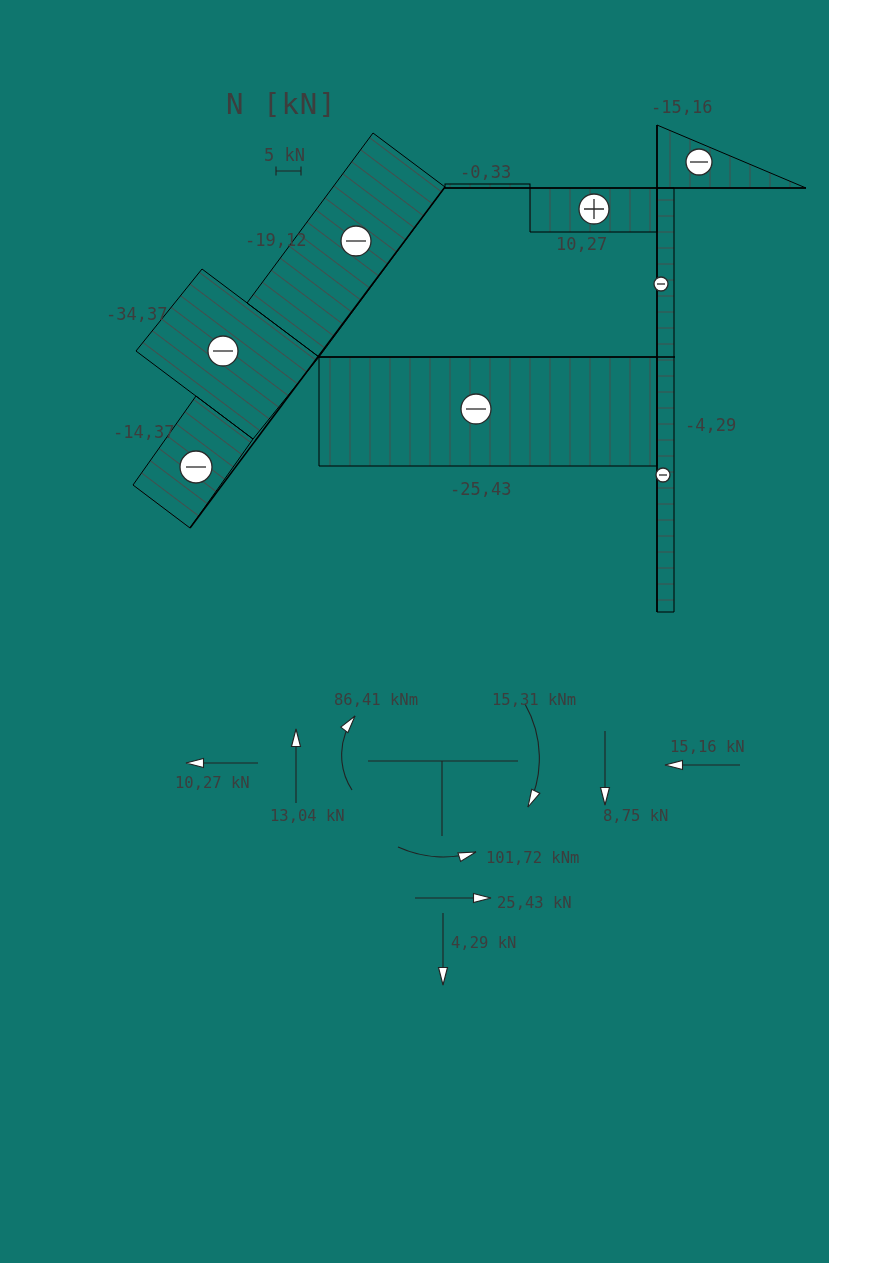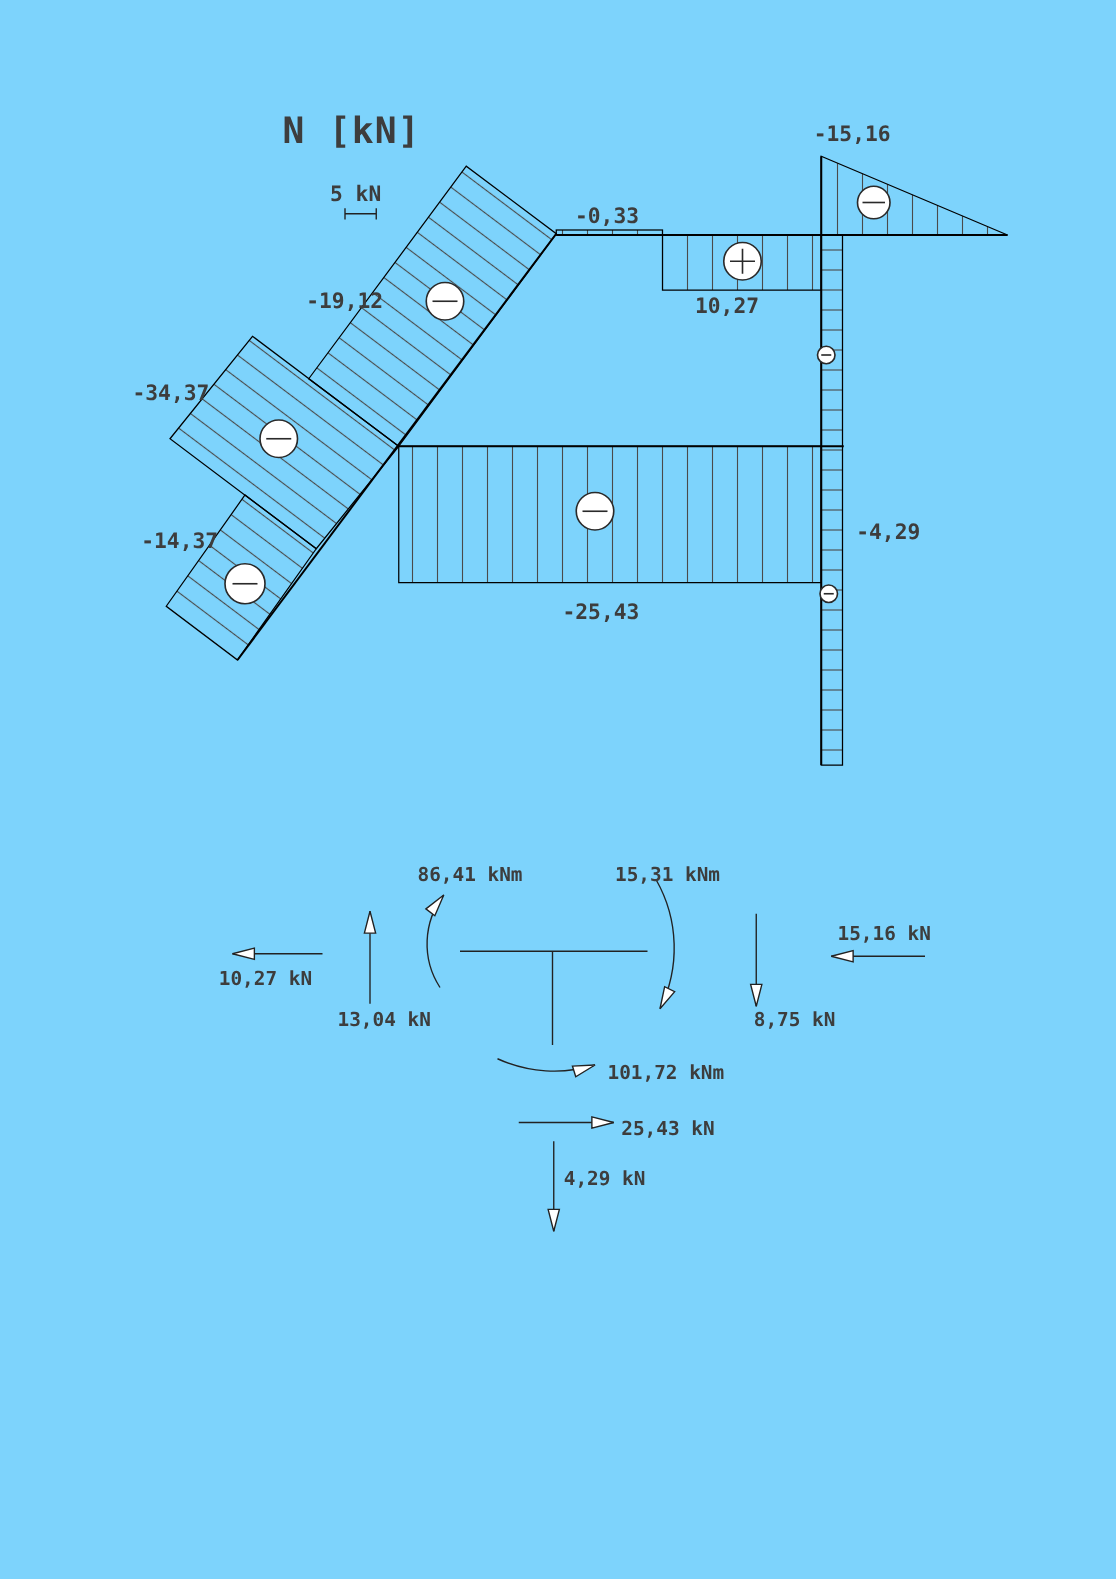--- a/index.html
+++ b/index.html
@@ -1,16 +1,16 @@
 <!DOCTYPE html>
 <html><head>
 <meta charset="utf-8">
 <style>
   html,body{margin:0;padding:0;background:#ffffff;}
-  .page{width:893px;height:1263px;position:relative;background:#7dd3fc;overflow:hidden;font-weight:bold;}
+  .page{width:829px;height:1263px;position:relative;background:#0f766e;overflow:hidden;}
   svg{display:block;}
   text{font-family:"DejaVu Sans Mono","Liberation Mono",monospace;fill:#3d3d3d;}
   .title-txt{font-size:29px;letter-spacing:1px;}
   .lbl{font-size:17px;}
   .lbl-sm{font-size:15.5px;}
   .member{stroke:#000;stroke-width:1.6;fill:none;}
   .band{stroke:#000;stroke-width:1;}
   .thin{stroke:#222;stroke-width:1.1;fill:none;}
   .signcircle{fill:#fff;stroke:#2a2a2a;stroke-width:1.3;}
   .signline{stroke:#2a2a2a;stroke-width:1.3;}

